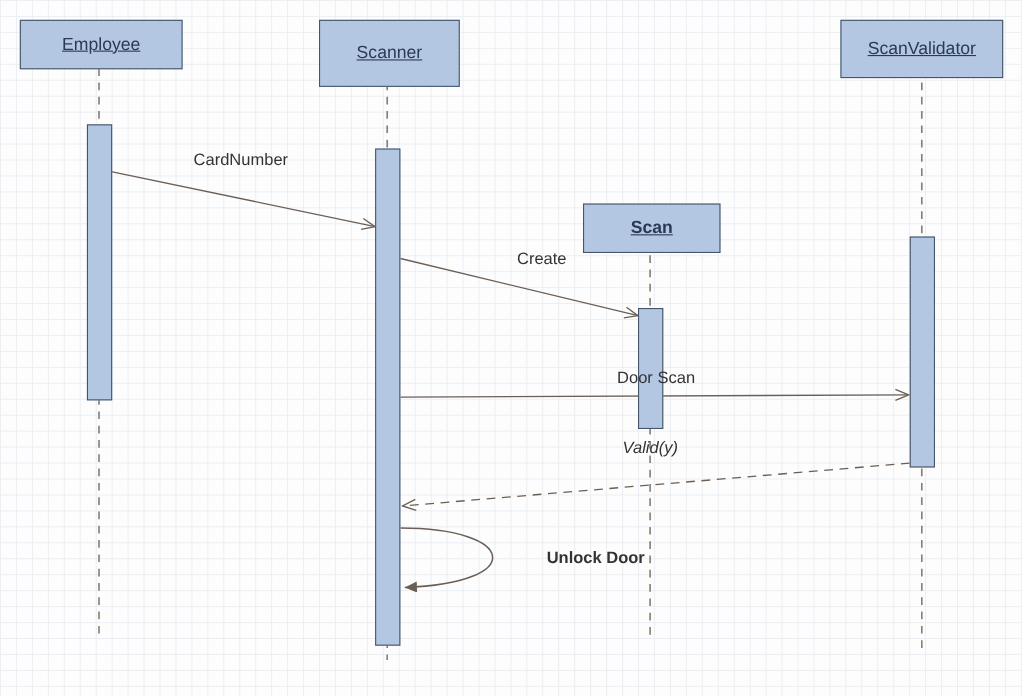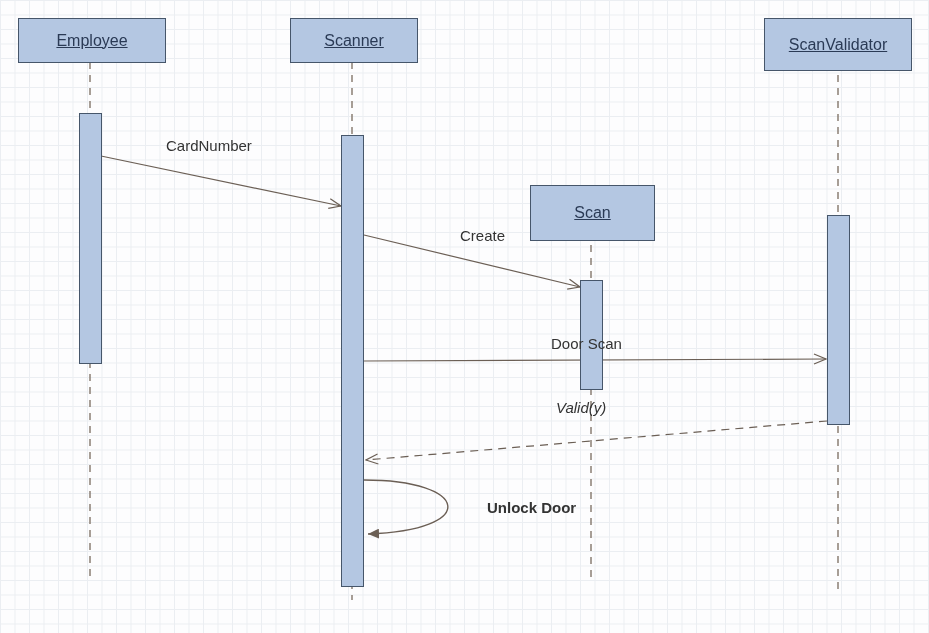--- a/index.html
+++ b/index.html
@@ -36,20 +36,21 @@
   .activation {
     position: absolute;
     background: #b4c7e2;
     border: 1px solid #46566a;
     box-sizing: border-box;
   }
   .msg-label {
     position: absolute;
     white-space: nowrap;
     color: #333;
+    margin-left: 10px;
   }
 </style>
 </head>
 <body>
 
 <svg width="929" height="633">
   <defs>
     <marker id="arrowOpen" markerWidth="14" markerHeight="12" refX="13" refY="6" orient="auto" markerUnits="userSpaceOnUse">
       <path d="M1,1 L13,6 L1,11" fill="none" stroke="#6b5f55" stroke-width="1.2"></path>
     </marker>
@@ -70,24 +71,24 @@
   <line x1="364" y1="361" x2="826" y2="359" stroke="#6b5f55" stroke-width="1.2" marker-end="url(#arrowOpen)"></line>
 
   <line x1="827" y1="421" x2="366" y2="460" stroke="#6b5f55" stroke-width="1.2" stroke-dasharray="8,6" marker-end="url(#arrowOpen)"></line>
 
   <path d="M364,480 C470,480 480,530 368,534" fill="none" stroke="#6b5f55" stroke-width="1.4" marker-end="url(#arrowSolid)"></path>
 </svg>
 
 <div class="obj-box" style="left:18px; top:18px; width:148px; height:45px;">
   <span class="obj-label">Employee</span>
 </div>
-<div class="obj-box" style="left:290px; top:18px; width:128px; height:45px;">
+<div class="obj-box" style="left:290px; top:18px; width:128px; height:61px;">
   <span class="obj-label">Scanner</span>
 </div>
-<div class="obj-box" style="left:530px; top:185px; width:125px; height:56px;">
+<div class="obj-box" style="left:530px; top:185px; width:125px; height:45px;font-weight:bold;">
   <span class="obj-label">Scan</span>
 </div>
 <div class="obj-box" style="left:764px; top:18px; width:148px; height:53px;">
   <span class="obj-label">ScanValidator</span>
 </div>
 
 <div class="activation" style="left:79px;  top:113px; width:23px; height:251px;"></div>
 <div class="activation" style="left:341px; top:135px; width:23px; height:452px;"></div>
 <div class="activation" style="left:580px; top:280px; width:23px; height:110px;"></div>
 <div class="activation" style="left:827px; top:215px; width:23px; height:210px;"></div>

